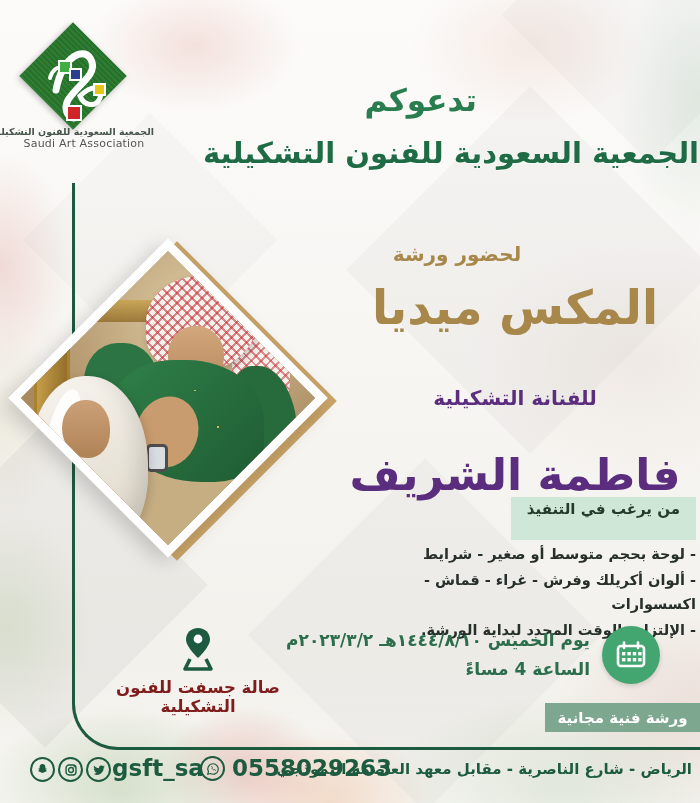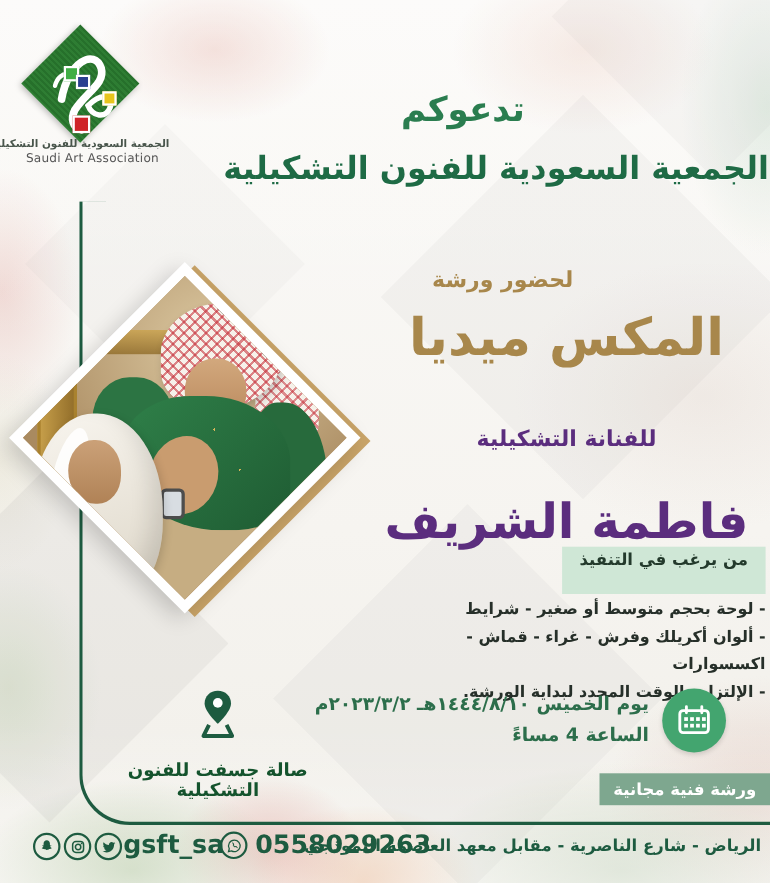--- a/index.html
+++ b/index.html
@@ -79,21 +79,21 @@
       box-shadow:0 2px 5px rgba(0,0,0,.15);}
   .schedule-text{padding-right:70px;}
   .date-line{font-size:17px;font-weight:700;color:#2c6e4b;margin-top:6px;white-space:nowrap;}
   .time-line{font-size:17px;font-weight:700;color:#2c6e4b;margin-top:9px;}
   
   .badge{position:absolute;left:545px;right:0;top:703px;height:29px;z-index:4;
       background:#7ea78f;color:#fff;font-size:15px;font-weight:700;direction:rtl;
       display:flex;align-items:center;justify-content:center;}
   
   .venue{position:absolute;left:92px;top:626px;width:212px;z-index:4;text-align:center;}
-  .venue-name{margin-top:14px;font-size:16.5px;font-weight:700;color:#14532d;direction:rtl;}
+  .venue-name{margin-top:2px;font-size:16.5px;font-weight:700;color:#7f1d1d;direction:rtl;}
   
   .photo-gold{position:absolute;left:64px;top:288px;width:226px;height:226px;z-index:2;
       transform:rotate(45deg);background:#c9a468;}
   .photo-frame{position:absolute;left:55px;top:285px;width:226px;height:226px;z-index:3;
       transform:rotate(45deg);background:#fff;box-shadow:0 8px 20px rgba(0,0,0,.18);}
   .photo-inner{position:absolute;inset:9px;overflow:hidden;background:#b99c72;}
   .photo-content{position:absolute;left:50%;top:50%;width:300px;height:300px;
       transform:translate(-50%,-50%) rotate(-45deg);
       background:radial-gradient(180px 160px at 60% 22%,#decb a4,#a98a60);
       background:radial-gradient(180px 160px at 60% 22%,#decba4,#a98a60);}

